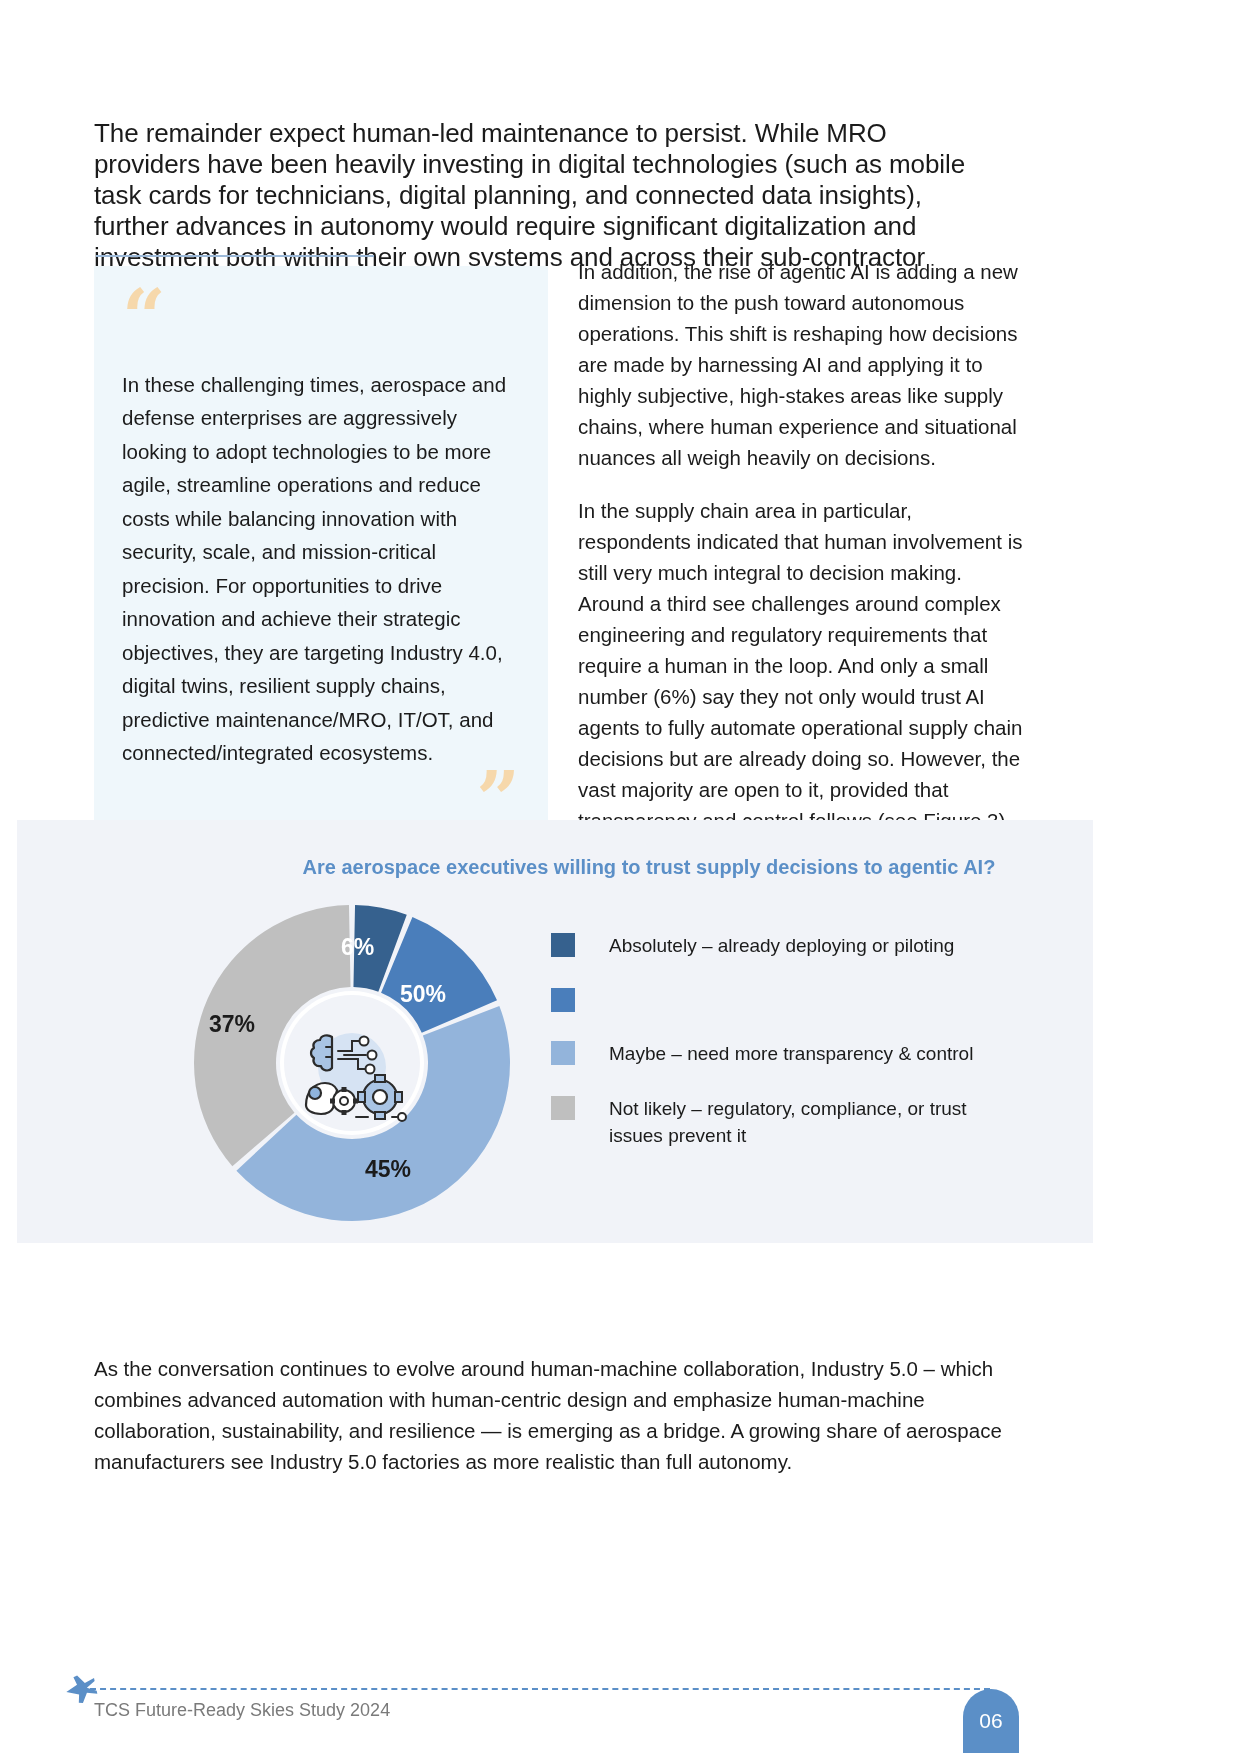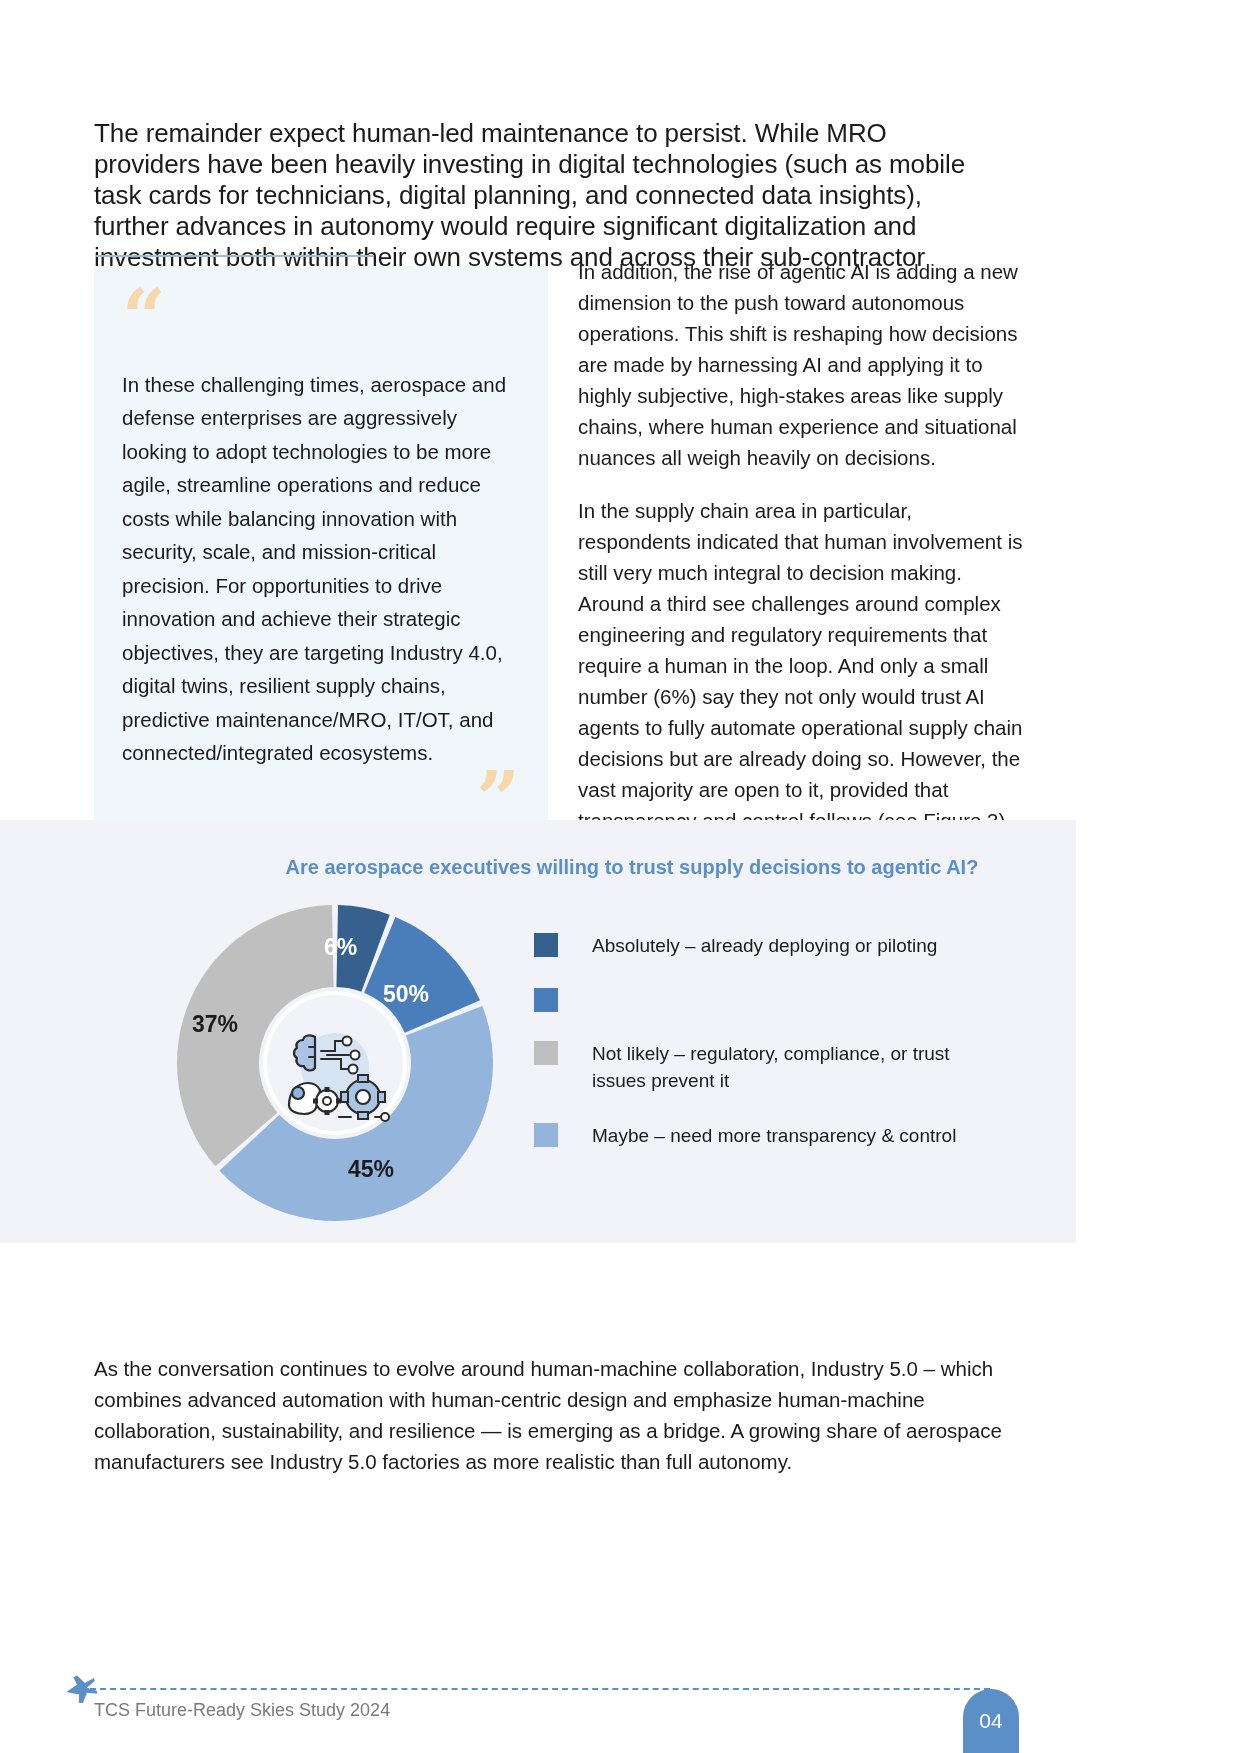--- a/index.html
+++ b/index.html
@@ -111,21 +111,21 @@
     width: 448px;
     font-size: 20.5px;
     line-height: 31px;
     color: #1b1b1b;
   }
   .col-right p + p { margin-top: 22px; }
 
   
   .chart-band {
     position: absolute;
-    left: 0;
+    left: 17px;
     top: 820px;
     width: 1076px;
     height: 423px;
     background: #f1f3f8;
   }
 
   .chart-title {
     position: absolute;
     left: 0;
     top: 36px;
@@ -358,33 +358,33 @@
 
     <div class="legend">
       <div class="legend-item">
         <span class="legend-swatch" style="background:#36618E"></span>
         <span class="legend-label">Absolutely – already deploying or piloting</span>
       </div>
       <div class="legend-item">
         <span class="legend-swatch" style="background:#4A7EBB"></span>
       </div>
       <div class="legend-item">
+        <span class="legend-swatch" style="background:#93B4DB"></span>
+        <span class="legend-label">Maybe – need more transparency &amp; control</span>
+      </div>
+      <div class="legend-item">
         <span class="legend-swatch" style="background:#BFBFBF"></span>
         <span class="legend-label">Not likely – regulatory, compliance, or trust issues prevent it</span>
-      </div>
-      <div class="legend-item">
-        <span class="legend-swatch" style="background:#93B4DB"></span>
-        <span class="legend-label">Maybe – need more transparency &amp; control</span>
       </div>
     </div>
   </div>
 
 
   <div class="closing-para">As the conversation continues to evolve around human-machine collaboration, Industry 5.0 – which combines advanced automation with human-centric design and emphasize human-machine collaboration, sustainability, and resilience — is emerging as a bridge. A growing share of aerospace manufacturers see Industry 5.0 factories as more realistic than full autonomy.</div>
 
   <svg class="footer-plane" viewBox="0 0 34 34">
     <path d="M2 17 L14 12 L12 4 L16 3 L22 12 L32 9 L32 12 L23 17 L32 22 L32 25 L22 22 L16 31 L12 30 L14 22 Z" fill="#5b8fc7" transform="rotate(-12 17 17)"></path>
   </svg>
   <div class="footer-line"></div>
   <div class="footer-text">TCS Future-Ready Skies Study 2024</div>
-  <div class="page-badge">04</div>
+  <div class="page-badge">06</div>
 
 </div>
 
 </body></html>

